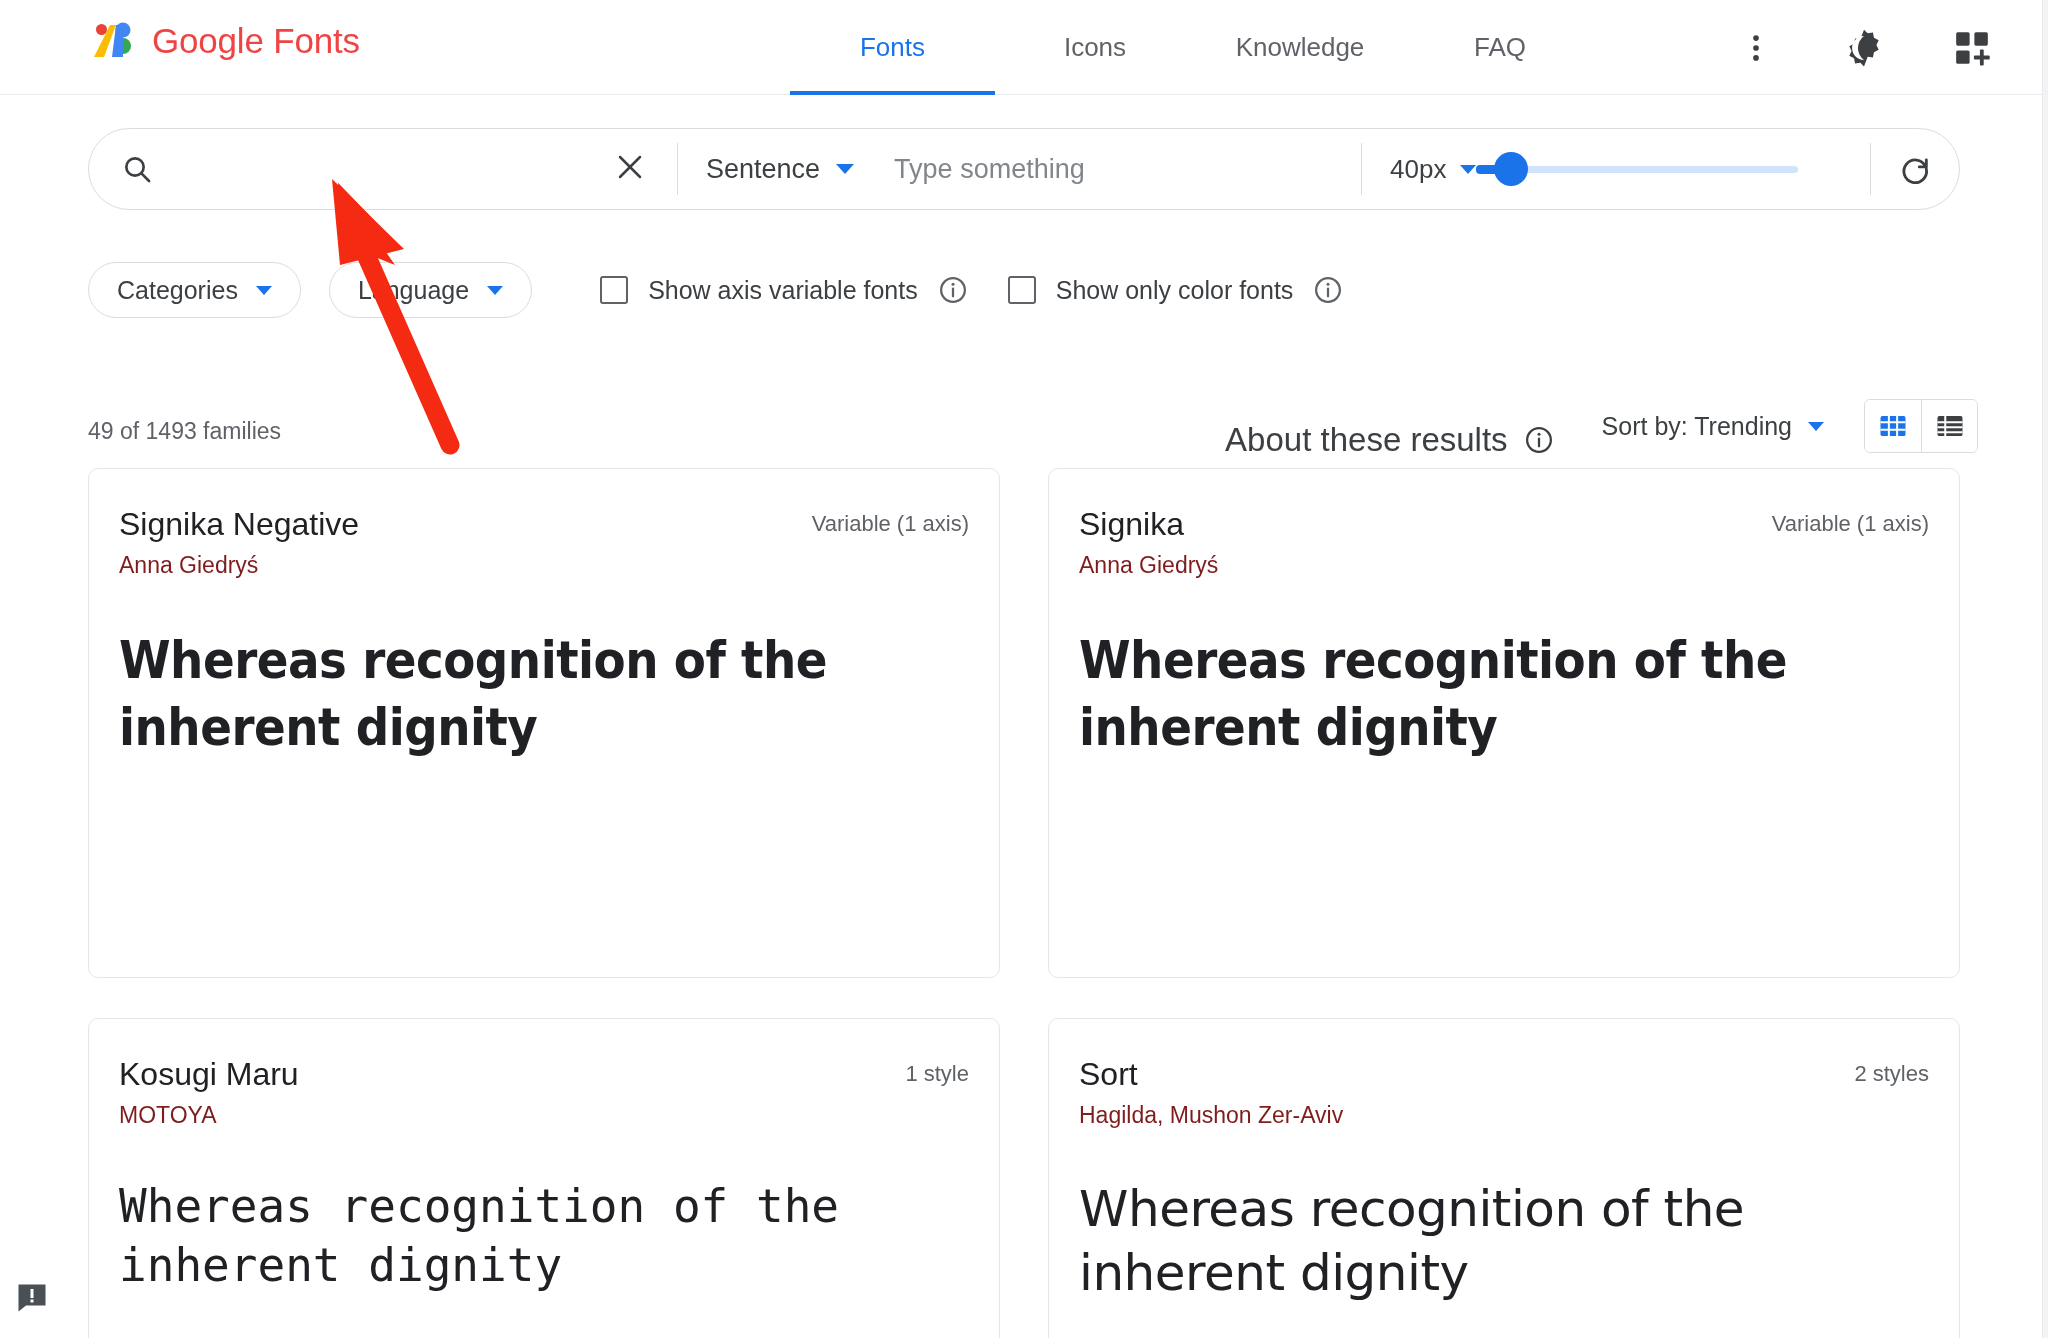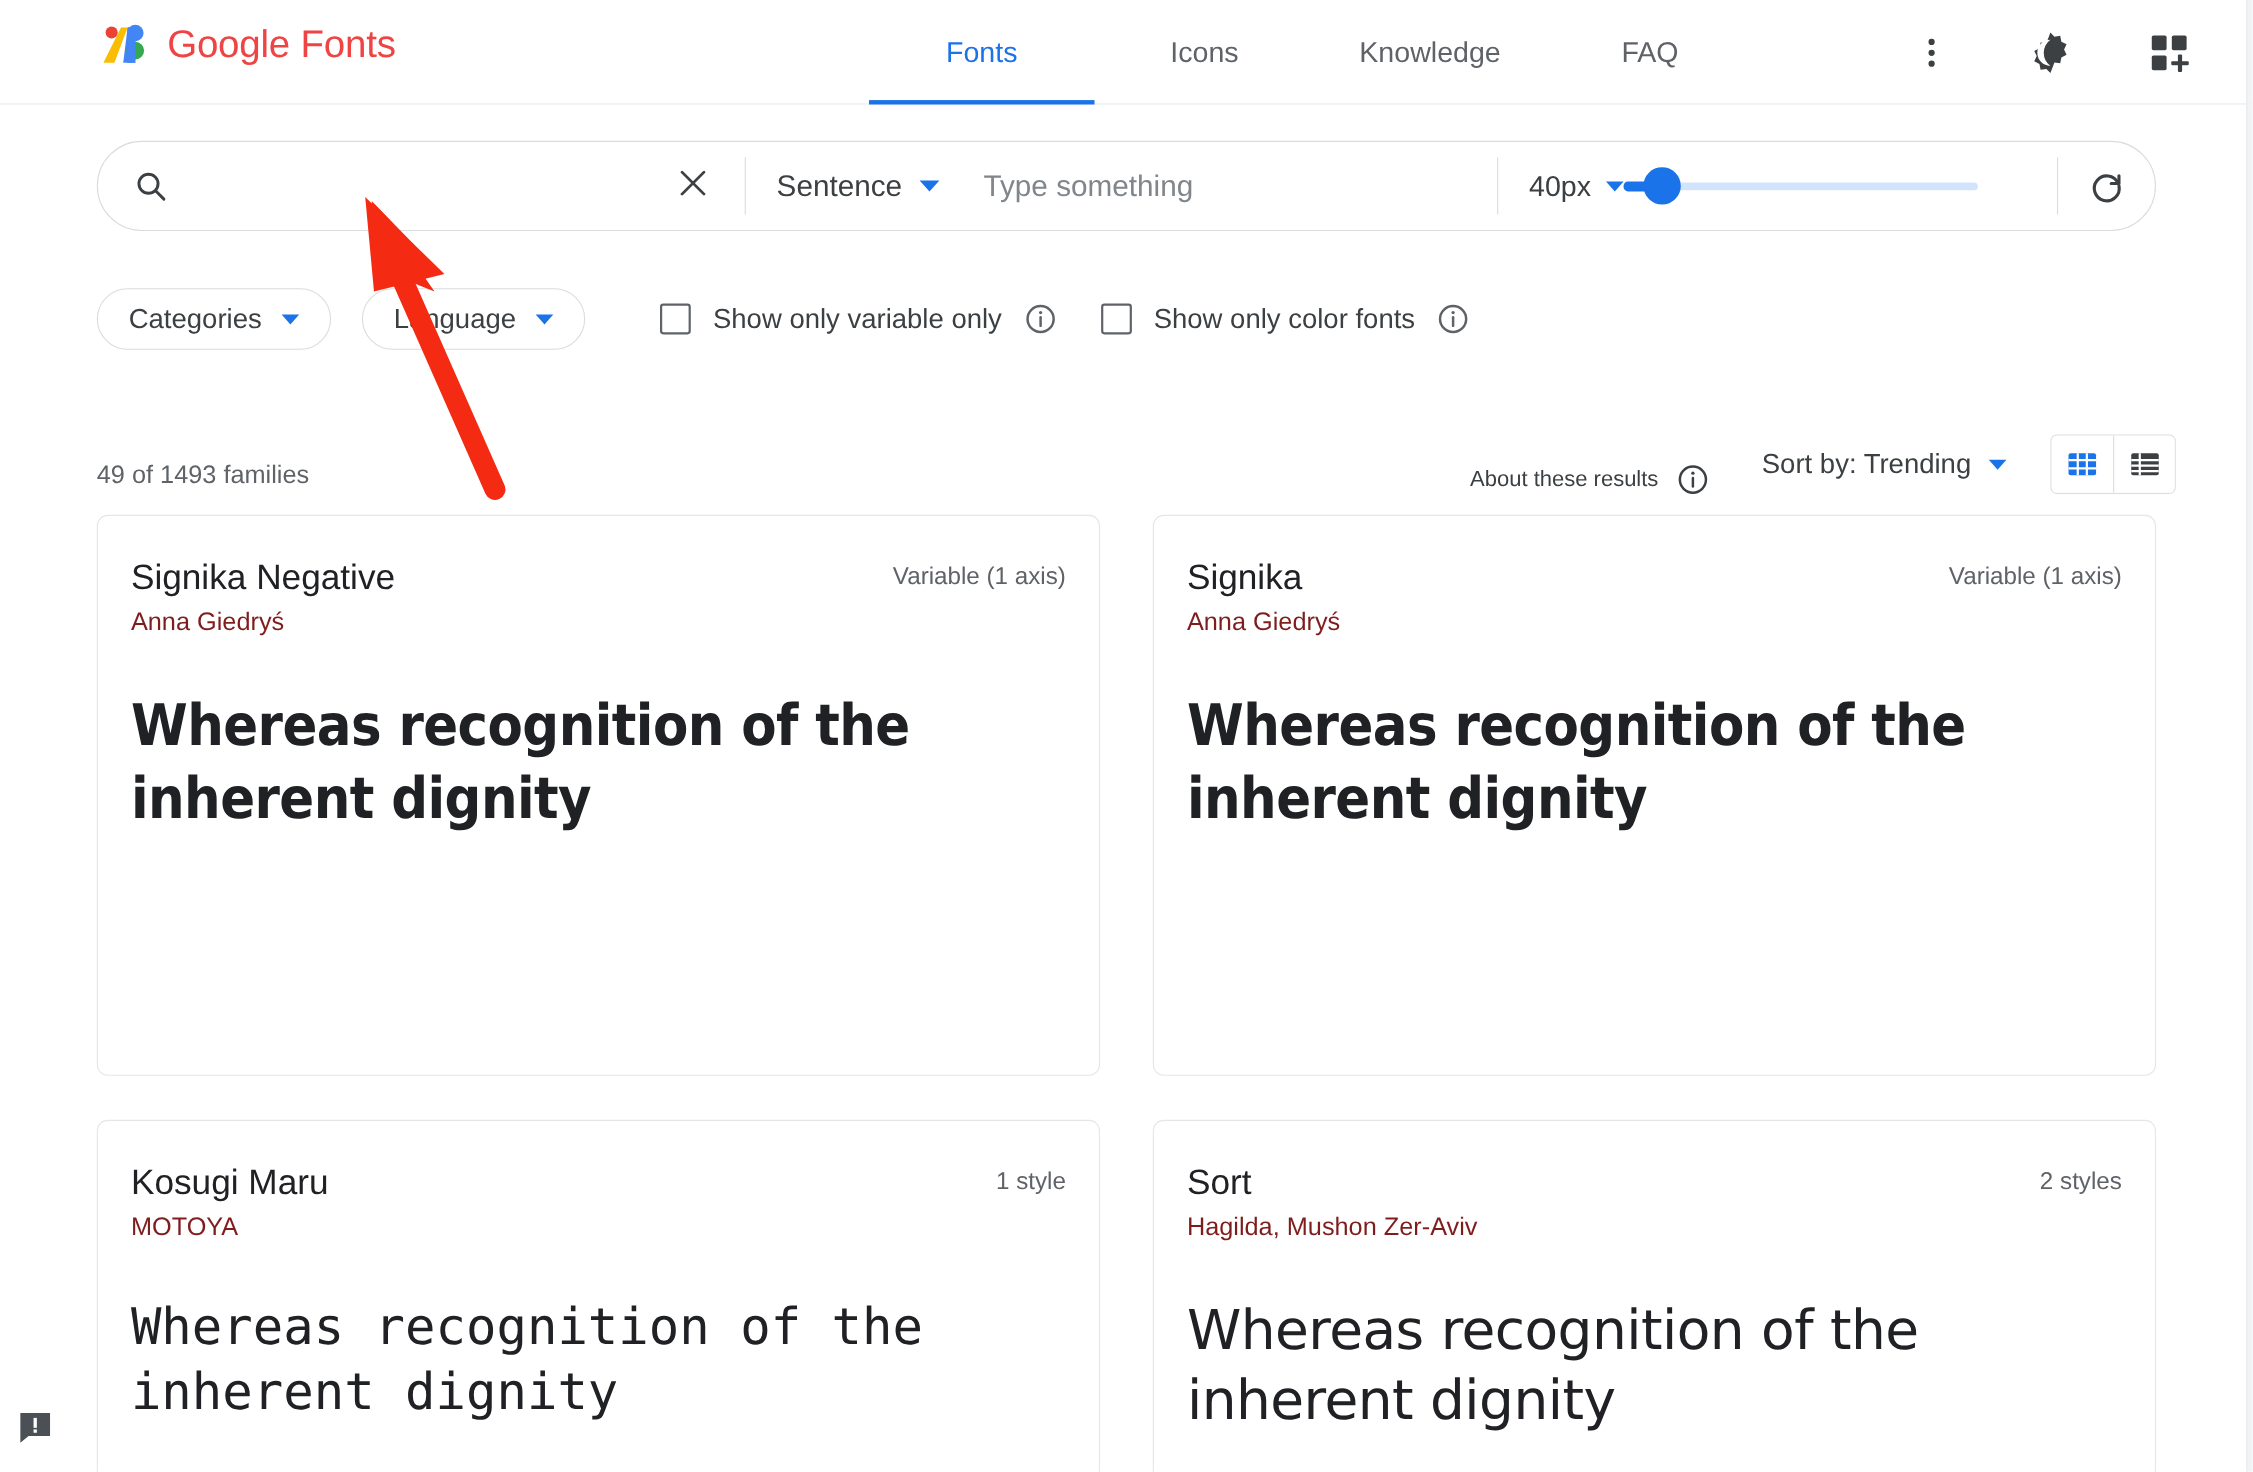--- a/index.html
+++ b/index.html
@@ -119,21 +119,21 @@
 
   
   .results-count {
     position: absolute; left: 88px; top: 418px;
     font-size: 23px; color: #5f6368;
   }
   .results-tools {
     position: absolute; right: 70px; top: 393px;
     display: flex; align-items: center; gap: 0;
   }
-  .about-results { display:flex; align-items:center; gap:16px; font-size:20px; color:#3c4043; cursor:pointer;margin-top:28px; }
+  .about-results { display:flex; align-items:center; gap:16px; font-size:33px; color:#3c4043; cursor:pointer;margin-top:28px; }
   .sortby { display:flex; align-items:center; gap:16px; font-size:25px; color:#3c4043; cursor:pointer; margin-left: 48px; }
   .viewtoggle {
     margin-left: 40px; display:flex; border:1px solid #dadce0; border-radius:6px; overflow:hidden;
   }
   .viewbtn { width: 56px; height: 52px; display:flex; align-items:center; justify-content:center; cursor:pointer; background:#fff; }
   .viewbtn + .viewbtn { border-left: 1px solid #dadce0; }
 
   
   .grid {
     position: absolute; left: 88px; top: 468px;
@@ -282,21 +282,21 @@
     <span>Categories</span>
     <span class="caret-sm"></span>
   </div>
   <div class="pill">
     <span>Language</span>
     <span class="caret-sm"></span>
   </div>
 
   <div class="checkgroup">
     <div class="checkbox"></div>
-    <div class="check-label">Show only variable only</div>
+    <div class="check-label">Show axis variable fonts</div>
     <svg class="info-icon" viewBox="0 0 24 24" fill="none" stroke="#5f6368" stroke-width="1.8">
       <circle cx="12" cy="12" r="9.5"></circle>
         <circle cx="12" cy="7.3" r="1.2" fill="#5f6368" stroke="none"></circle>
       <line x1="12" y1="10.8" x2="12" y2="17" stroke-linecap="round"></line>
     </svg>
   </div>
 
   <div class="checkgroup">
     <div class="checkbox"></div>
     <div class="check-label">Show only color fonts</div>

